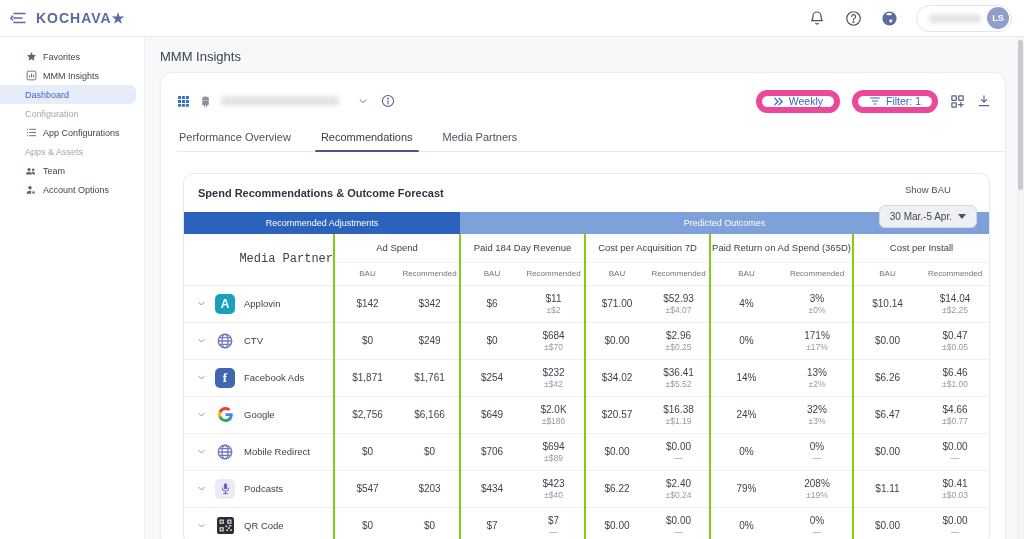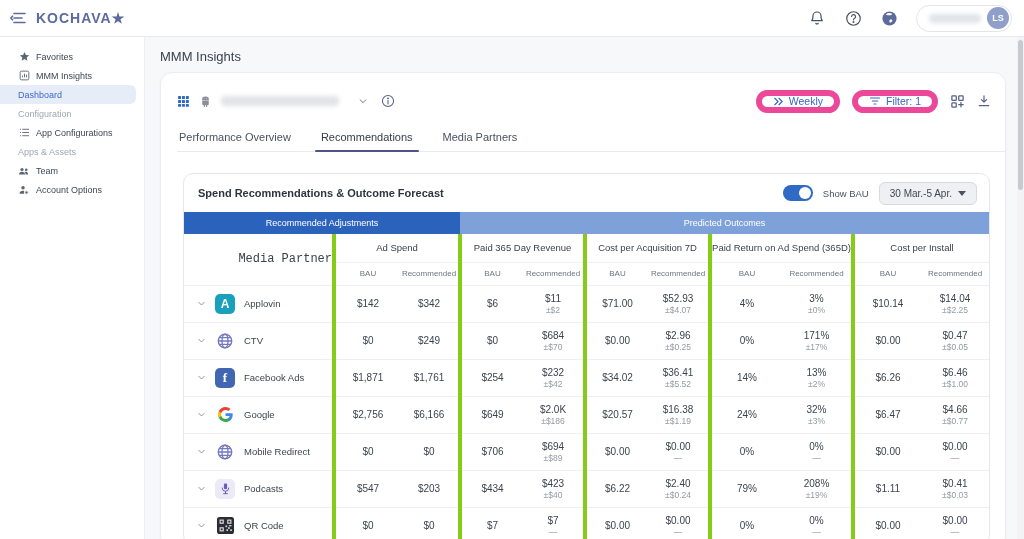--- a/index.html
+++ b/index.html
@@ -10,21 +10,21 @@
   .menu-toggle { margin-left:10px; cursor:pointer; display:flex; align-items:center; }
   .logo { margin-left:10px; font-size:14px; font-weight:bold; letter-spacing:1px; color:#5c6b9c; }
   .topbar-right { margin-left:auto; display:flex; align-items:center; gap:18px; padding-right:12px; }
   .tb-icon { width:18px; height:18px; display:flex; align-items:center; justify-content:center; color:#4a5263; }
   .account-pill { display:flex; align-items:center; gap:6px; border:1px solid #e2e4ea; border-radius:14px; padding:2px 2px 2px 12px; height:27px; background:#fff; }
   .redacted { background:#c9ccd3; border-radius:4px; filter:blur(2px); opacity:.55; }
   .avatar { width:22px; height:22px; border-radius:50%; background:#8f9fc9; color:#fff; font-size:9px; font-weight:bold; display:flex; align-items:center; justify-content:center; }
 
   
   #sidebar { position:absolute; top:37px; left:0; width:145px; bottom:0; background:#fff; border-right:1px solid #eceef2; padding-top:10px; z-index:20; }
-  .side-item { display:flex; align-items:center; height:19px; padding-left:18px; font-size:9px; color:#3e4553; cursor:pointer; position:relative; }
+  .side-item { display:flex; align-items:center; height:19px; padding-left:25px; font-size:9px; color:#3e4553; cursor:pointer; position:relative; }
   .side-item .s-icon { width:12px; height:12px; margin-right:6px; display:flex; align-items:center; justify-content:center; color:#5c6575; flex:none; }
   .side-item.child { }
   .side-item.dim { color:#a0a6b1; }
   .side-item.active { background:#e7edf8; color:#3c68c8; border-radius:0 6px 6px 0; margin-right:8px; }
 
   
   #main { position:absolute; top:37px; left:145px; right:0; bottom:0; background:#f7f8fa; }
   #page-title { position:absolute; top:12px; left:15px; font-size:13px; color:#3a4050; font-weight:500; }
 
   #card { position:absolute; top:35px; left:15px; width:846px; bottom:-10px; background:#fff; border:1px solid #ebedf2; border-radius:12px; box-shadow:0 1px 3px rgba(40,50,80,.04); }
@@ -37,36 +37,36 @@
 
   .tabs { display:flex; gap:26px; margin:10px 0 0 16px; border-bottom:1px solid #e9eaee; padding-right:16px; }
   .tab { font-size:11px; color:#4a5160; padding:6px 2px 8px; cursor:pointer; position:relative; }
   .tab.active { color:#353b49; }
   .tab.active::after { content:""; position:absolute; left:-4px; right:-4px; bottom:-1px; height:2.5px; background:#4a5590; border-radius:2px; }
 
   
   #widget { position:absolute; left:22px; top:100px; width:807px; background:#fff; border:1px solid #e5e7ee; border-radius:10px; overflow:hidden; }
   .widget-head { display:flex; align-items:center; height:38px; padding:0 12px 0 14px; }
   .widget-title { font-size:11px; font-weight:bold; color:#2f3540; }
-  .widget-head-right { margin-left:auto; display:flex; align-items:center; gap:10px; }
+  .widget-head-right { margin-left:auto; display:flex; align-items:center; gap:10px;flex-direction:column; }
   .toggle { width:30px; height:16px; border-radius:8px; background:#2f6ac4; position:relative; cursor:pointer; flex:none; }
   .toggle .knob { position:absolute; right:2px; top:2px; width:12px; height:12px; border-radius:50%; background:#fff; }
   .toggle-label { font-size:9.5px; color:#4a5160; }
   .date-pill { display:flex; align-items:center; gap:6px; background:#eef0f4; border:1px solid #d5d9e2; border-radius:6px; height:23px; padding:0 10px; font-size:10px; color:#3f4654; cursor:pointer; }
   .caret-down { width:0; height:0; border-left:4px solid transparent; border-right:4px solid transparent; border-top:5px solid #4a5160; }
 
   table { border-collapse:collapse; table-layout:fixed; width:805px; }
   td,th { padding:0; font-weight:normal; }
   .banner td { height:22px; font-size:9px; color:#fff; text-align:center; }
   .banner .b-dark { background:#2b62bc; }
   .banner .b-light { background:#7ea1d9; }
   .grp-row th { height:28px; font-size:9.5px; color:#3b414c; text-align:center; border-bottom:1px solid #eef0f4; }
   th.partner-h { text-align:right; padding-left:14px; font-size:12px; color:#3b414c; border-bottom:none;font-family:Liberation Mono, monospace; }
   .sub-row th { height:23px; font-size:8px; color:#6d7380; text-align:center; }
-  .gs { border-left:4px solid #84cc16; }
+  .gs { border-left:2px solid #84cc16; }
   tbody tr { border-top:1px solid #edeff3; }
   tbody td { height:37px; text-align:center; font-size:10px; color:#3d434e; vertical-align:middle; }
   td .err { font-size:8.5px; color:#949aa4; margin-top:1px; }
   .partner-cell { text-align:left !important; }
   .partner-inner { display:flex; align-items:center; gap:9px; padding-left:13px; }
   .chev { color:#8a90a0; display:flex; align-items:center; cursor:pointer; flex:none; }
   .p-icon { width:20px; height:20px; border-radius:5px; display:flex; align-items:center; justify-content:center; flex:none; font-weight:bold; }
   .icon-applovin { background:#18a0bc; color:#fff; font-size:12px; }
   .icon-facebook { background:#4267b2; color:#fff; font-size:13px; font-family:"Liberation Serif", serif; font-weight:bold; }
   .icon-globe, .icon-google { background:transparent; }
@@ -281,21 +281,21 @@
             <col style="width:68px">
         </colgroup>
         <thead>
           <tr class="banner">
             <td colspan="3" class="b-dark">Recommended Adjustments</td>
             <td colspan="8" class="b-light">Predicted Outcomes</td>
           </tr>
           <tr class="grp-row">
             <th rowspan="2" class="partner-h">Media Partner</th>
             <th colspan="2" class="gs">Ad Spend</th>
-            <th colspan="2" class="gs">Paid 365 Day Revenue</th>
+            <th colspan="2" class="gs">Paid 184 Day Revenue</th>
             <th colspan="2" class="gs">Cost per Acquisition 7D</th>
             <th colspan="2" class="gs">Paid Return on Ad Spend (365D)</th>
             <th colspan="2" class="gs">Cost per Install</th>
           </tr>
           <tr class="sub-row">
             <th class="gs">BAU</th>
             <th>Recommended</th>
             <th class="gs">BAU</th>
             <th>Recommended</th>
             <th class="gs">BAU</th>

